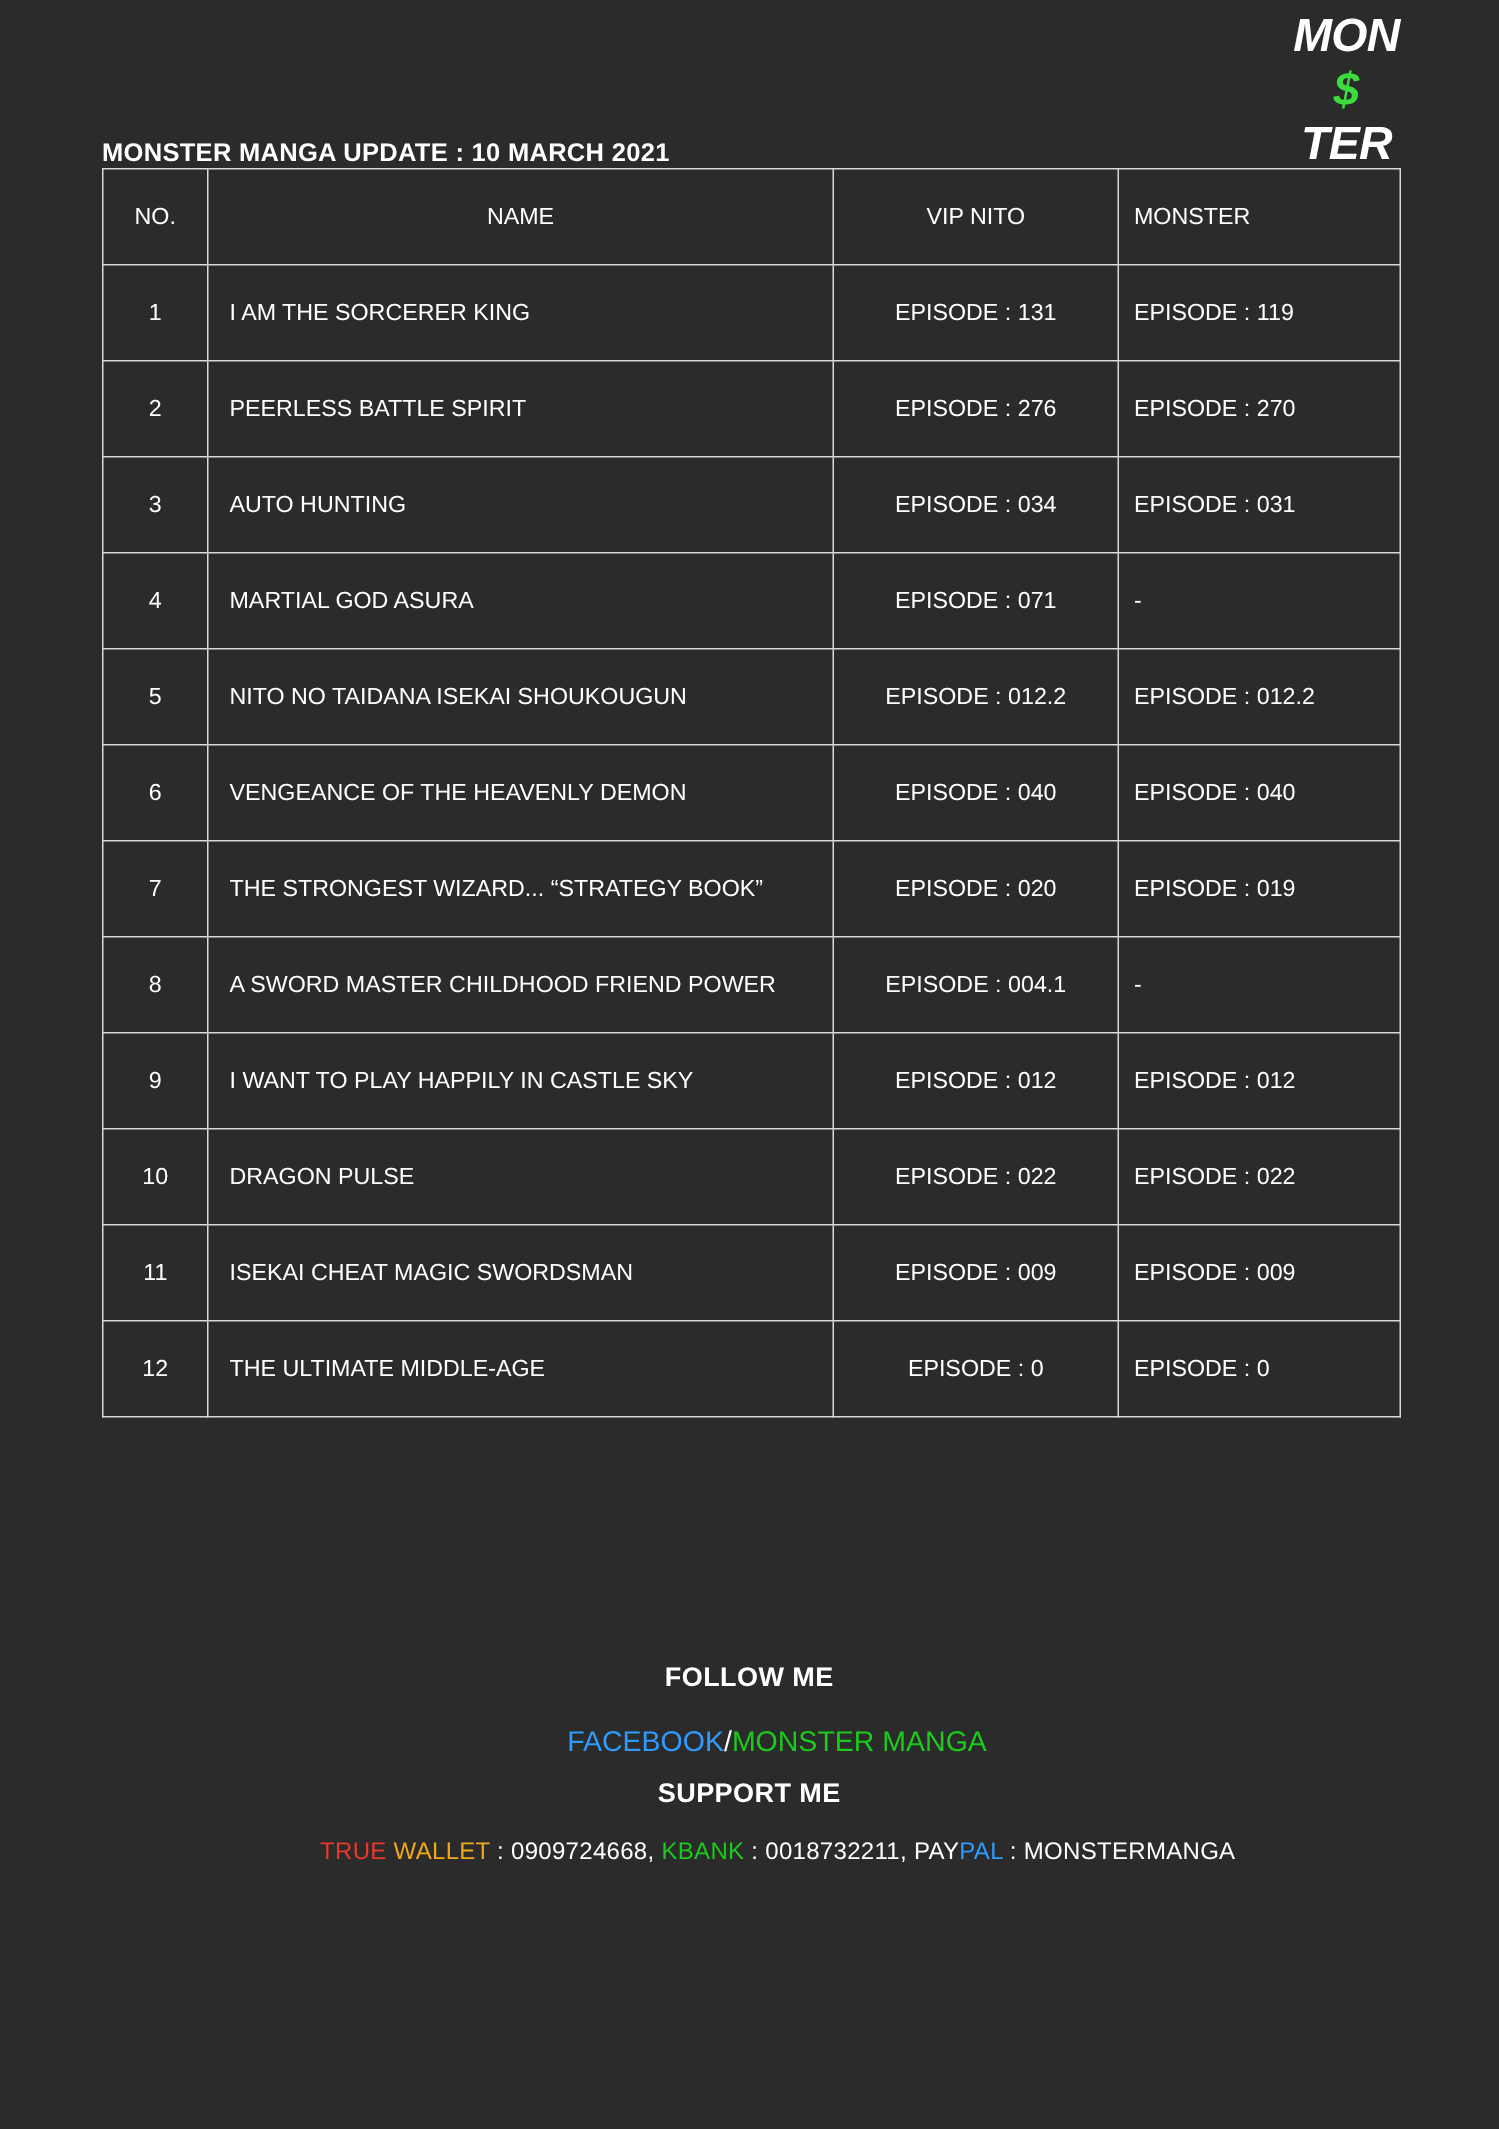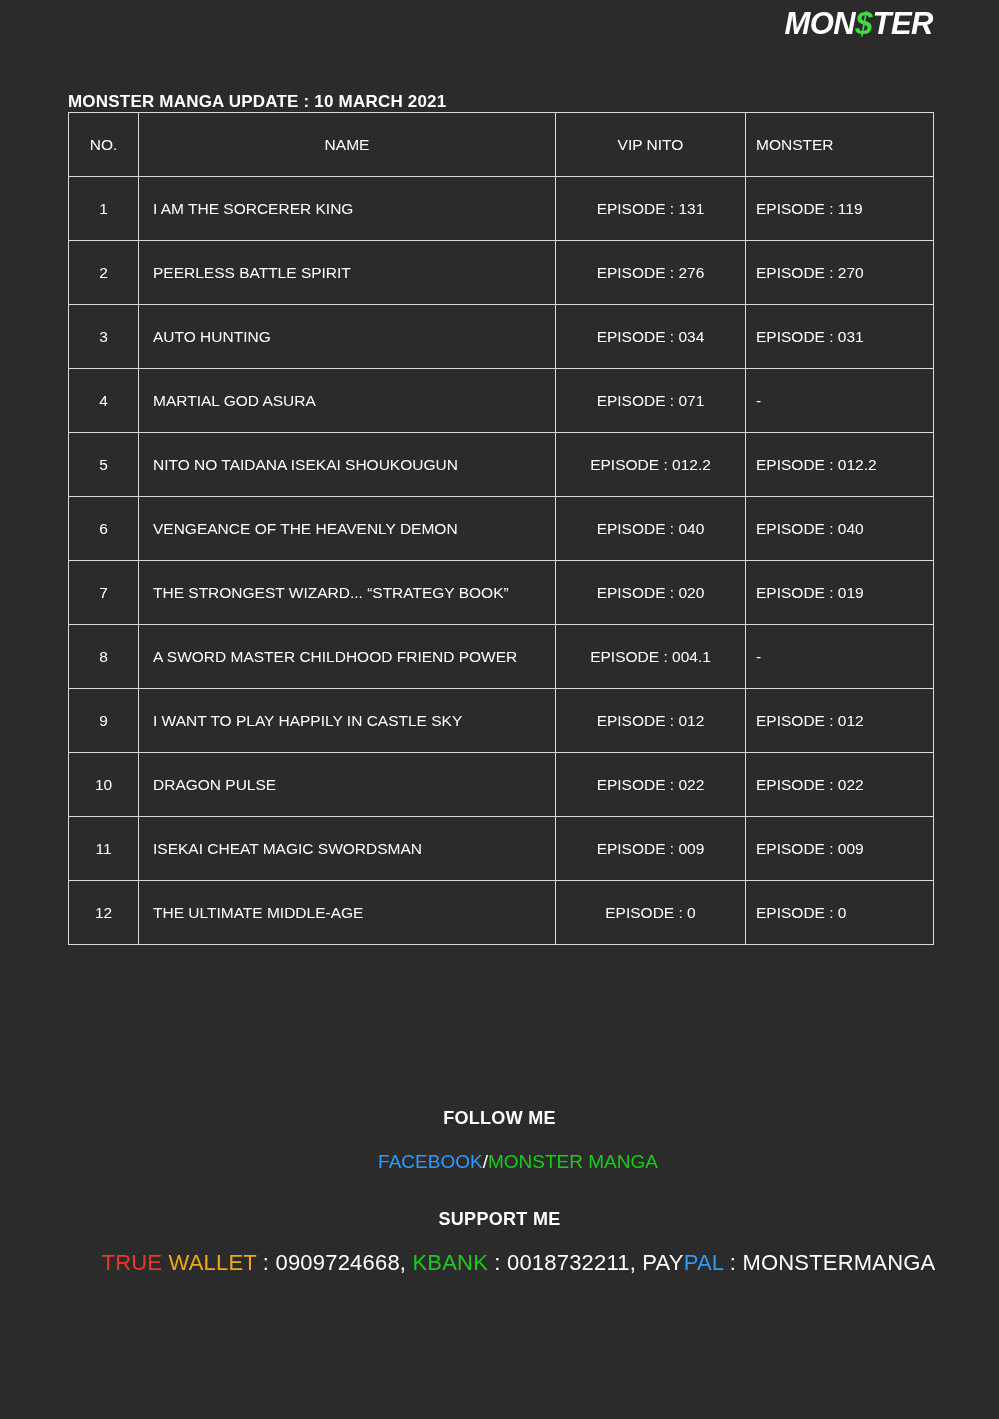--- a/index.html
+++ b/index.html
@@ -17,20 +17,21 @@
     overflow: hidden;
   }
 
   
   .logo-wrap {
     position: absolute;
     top: 6px;
     right: 66px;
     display: flex;
     align-items: center;
+    flex-direction: column;
   }
   .logo-text {
     font-family: "Liberation Sans", sans-serif;
     font-weight: bold;
     font-style: italic;
     font-size: 31px;
     letter-spacing: -0.5px;
     color: #ffffff;
   }
   .logo-dollar {
@@ -96,36 +97,36 @@
     text-align: center;
   }
   .follow-me {
     font-size: 18px;
     font-weight: bold;
     letter-spacing: 0.3px;
     margin-bottom: 22px;
   }
   .social-line {
     font-size: 19px;
-    margin-bottom: 36px;
+    margin-bottom: 12px;
     padding-left: 37px;
   }
   .fb { color: #2f9bff; }
   .slash { color: #ffffff; }
   .mm { color: #19cc19; }
 
   .support-me {
     font-size: 18px;
     font-weight: bold;
     letter-spacing: 0.3px;
     margin-bottom: 20px;
     margin-top: 10px;
   }
   .pay-line {
-    font-size: 22px;
+    font-size: 16px;
     color: #ffffff;
     letter-spacing: 0.2px;
     padding-left: 38px;
   }
   .c-true   { color: #e8382a; }
   .c-wallet { color: #f0a818; }
   .c-kbank  { color: #19cc19; }
   .c-pal    { color: #2f9bff; }
 </style>
 </head>

